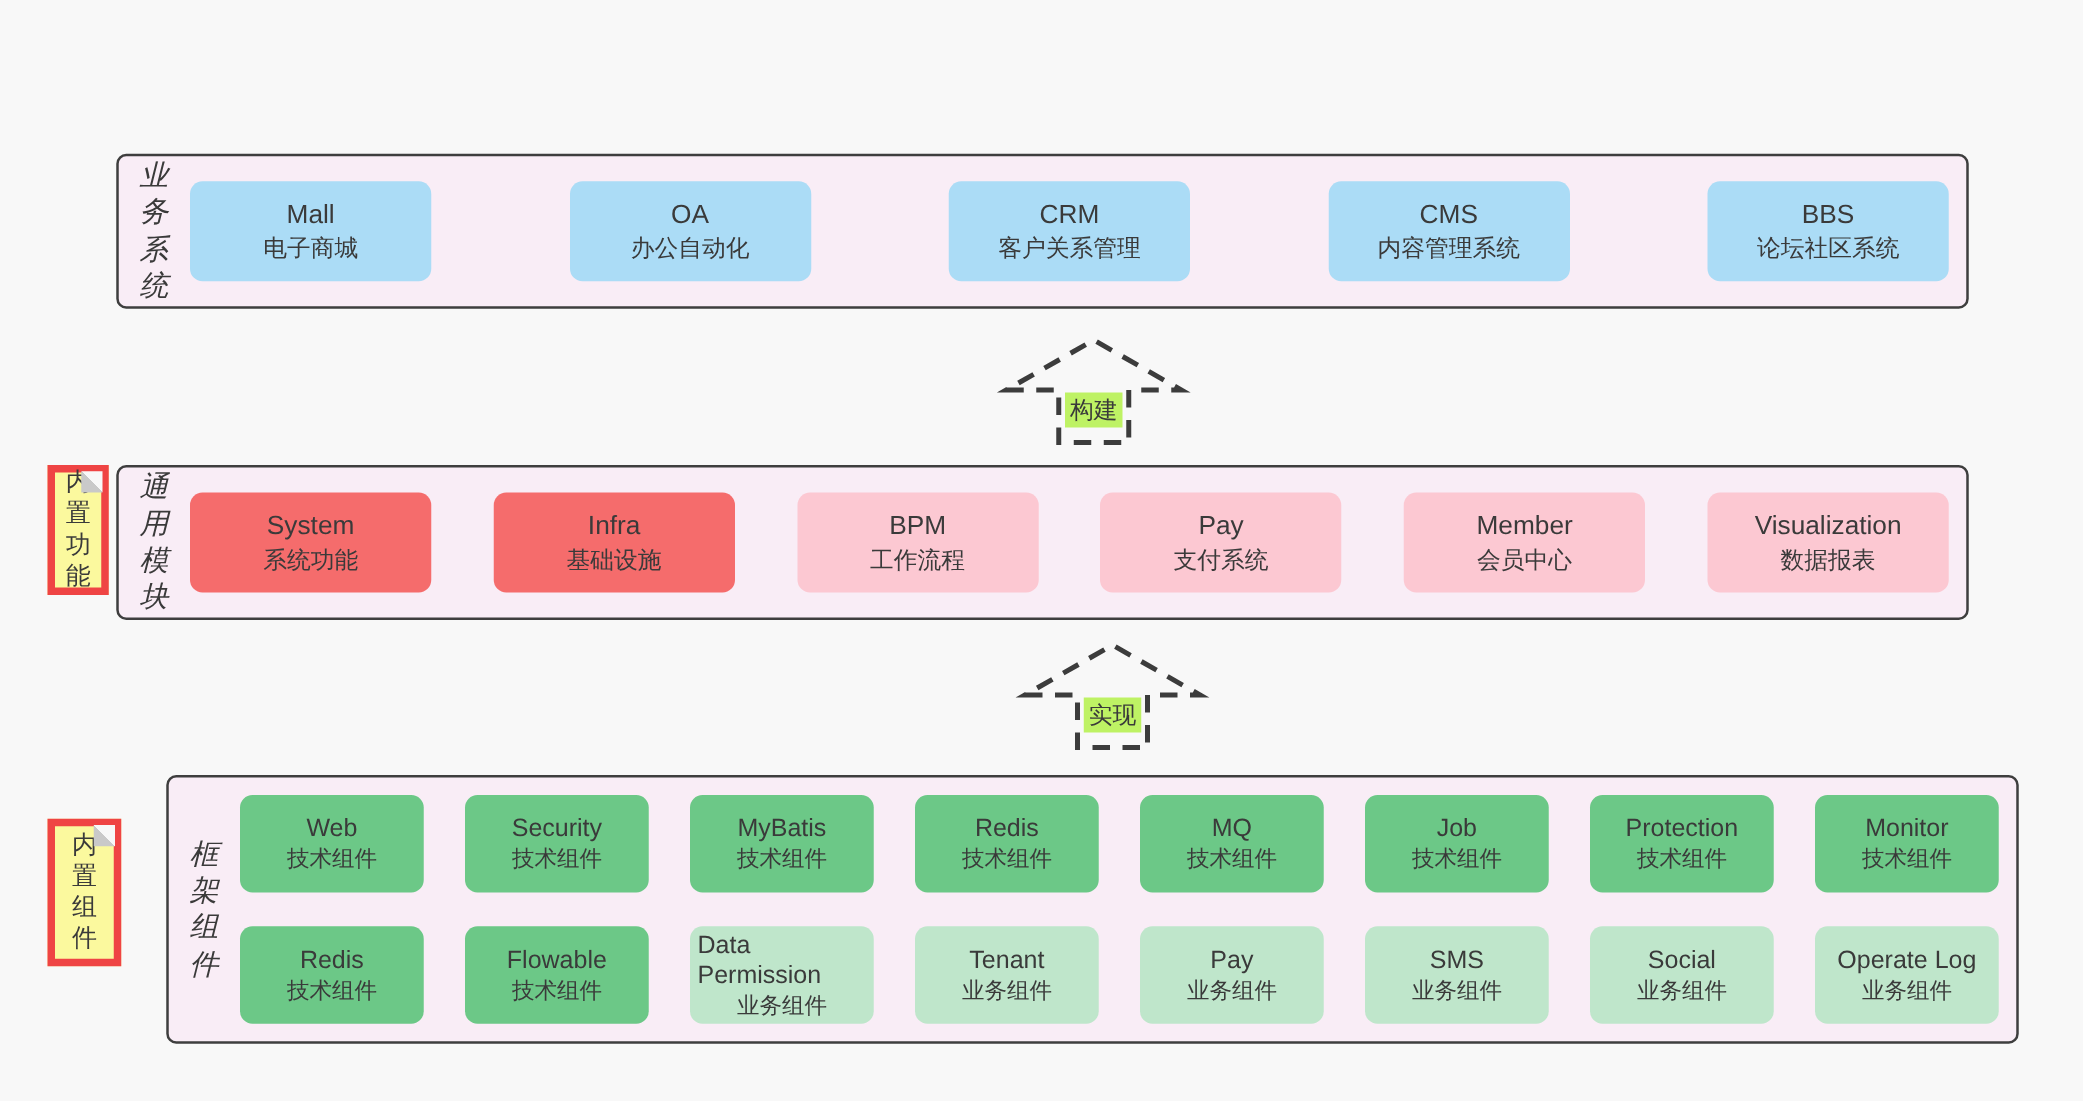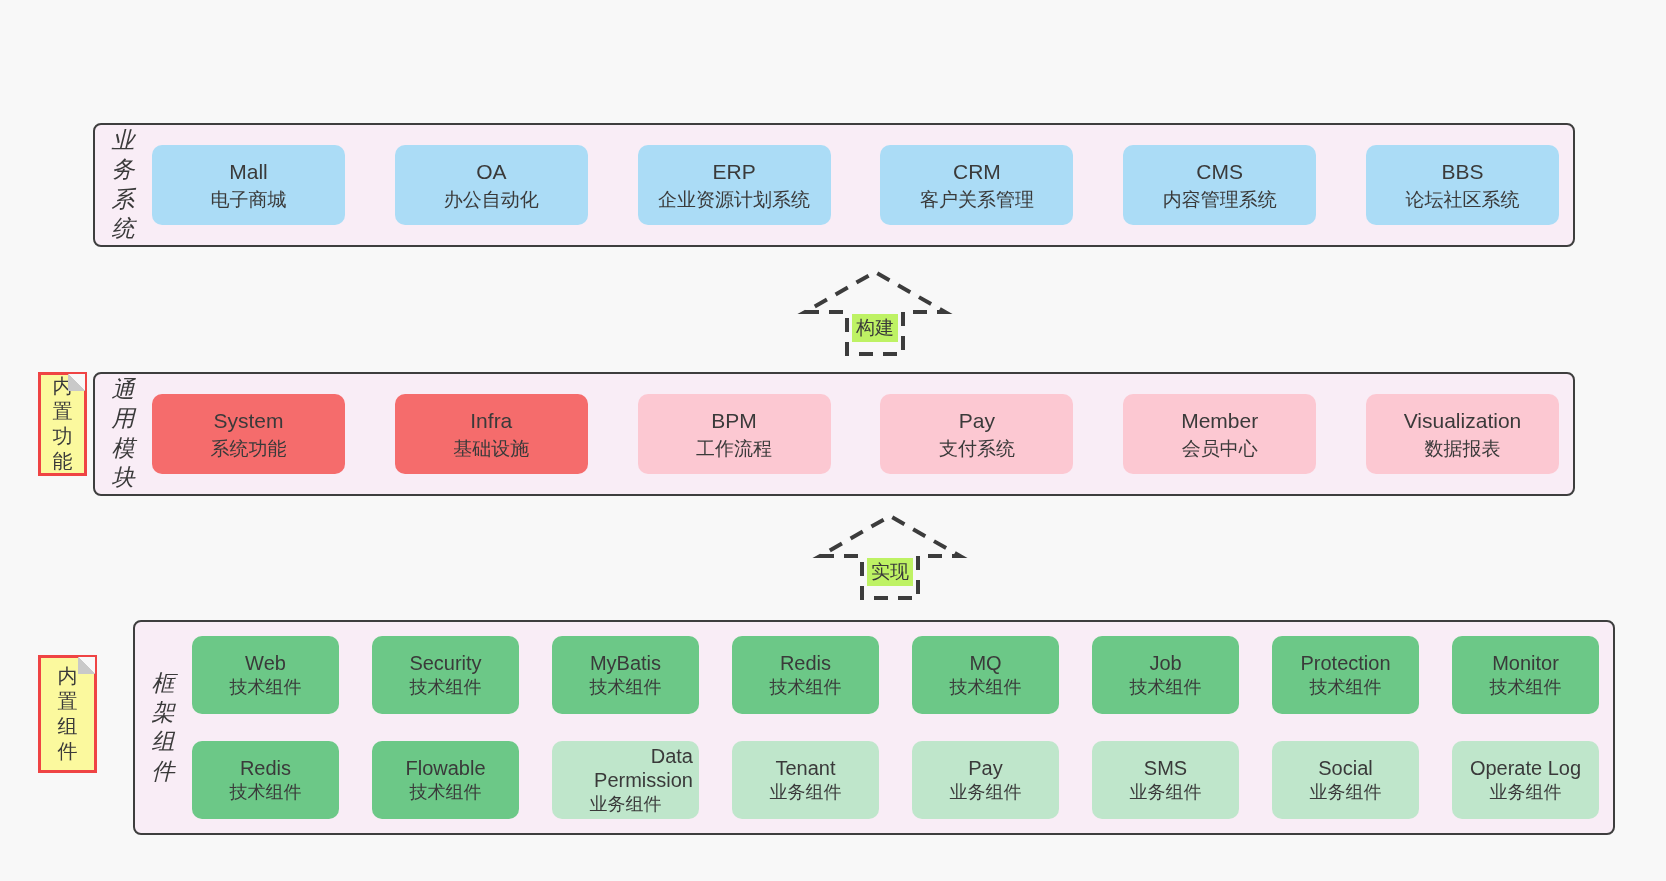--- a/index.html
+++ b/index.html
@@ -40,41 +40,41 @@
     position: absolute; left: 57px; right: 14px; top: 0; bottom: 0;
     display: flex; flex-direction: column; justify-content: center; gap: 27px;
   }
   .rows-wrap .band-row { position: static; display: flex; justify-content: space-between; }
 
   
   .box {
     border-radius: 10px;
     display: flex; flex-direction: column;
     align-items: center; justify-content: center;
-    text-align: right; color: #3a3a3a;
+    text-align: left; color: #3a3a3a;
     box-sizing: border-box; padding: 2px 6px;
   }
   .box.big   { width: 193px; height: 80px; }
   .box.small { width: 147px; height: 78px; }
   .box .en { font-size: 21px; line-height: 1.25; }
   .box .cn { font-size: 19px; line-height: 1.25; margin-top: 3px; }
   .box.small .en { font-size: 20px; line-height: 1.2; }
   .box.small .cn { font-size: 18px; line-height: 1.2; margin-top: 2px; }
 
   .blue       { background: #abdcf6; }
   .red        { background: #f56c6c; }
   .pink       { background: #fcc8d2; }
   .green      { background: #6cc887; }
   .lightgreen { background: #bfe6cb; }
 
   
   .sticky {
     position: absolute;
     background: #fbf99e;
-    border: 3px solid #ef4444;
+    border: 6px solid #ef4444;
     display: flex; align-items: center; justify-content: center;
     box-sizing: border-box;
   }
   #sticky-1 { left: 38px; top: 372px; width: 49px; height: 104px; }
   #sticky-2 { left: 38px; top: 655px; width: 59px; height: 118px; }
   .sticky-text {
     width: 22px; word-break: break-all;
     font-size: 20px; line-height: 1.25;
     text-align: center; color: #3a3a3a;
   }
@@ -108,24 +108,20 @@
     <div class="band-row">
       <div class="box big blue">
         <div class="en">Mall</div>
         <div class="cn">电子商城</div>
       </div>
       <div class="box big blue">
         <div class="en">OA</div>
         <div class="cn">办公自动化</div>
       </div>
       <div class="box big blue">
-        <div class="en">ERP</div>
-        <div class="cn">企业资源计划系统</div>
-      </div>
-      <div class="box big blue">
         <div class="en">CRM</div>
         <div class="cn">客户关系管理</div>
       </div>
       <div class="box big blue">
         <div class="en">CMS</div>
         <div class="cn">内容管理系统</div>
       </div>
       <div class="box big blue">
         <div class="en">BBS</div>
         <div class="cn">论坛社区系统</div>

